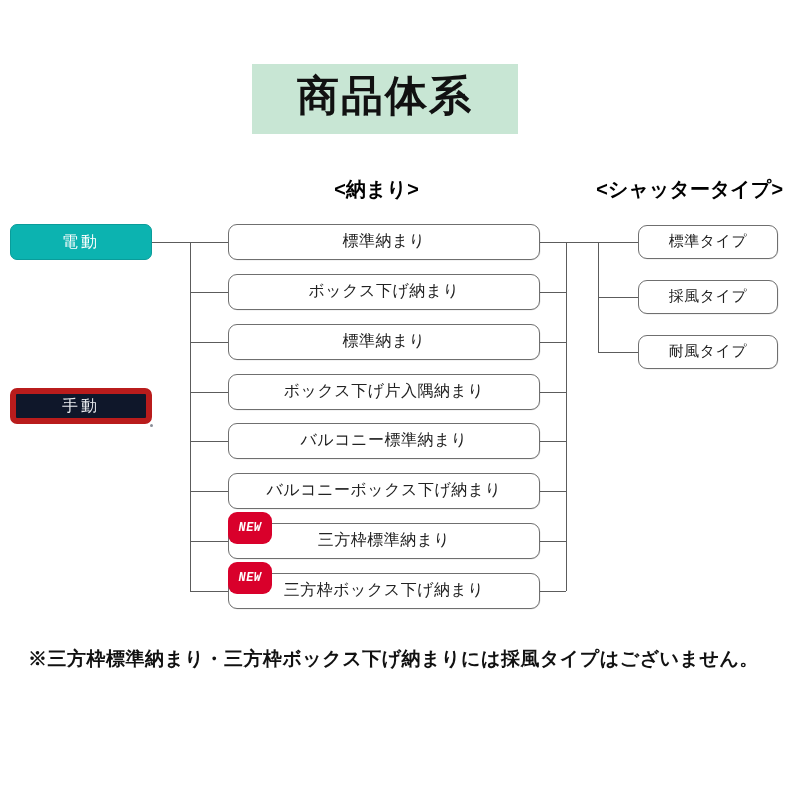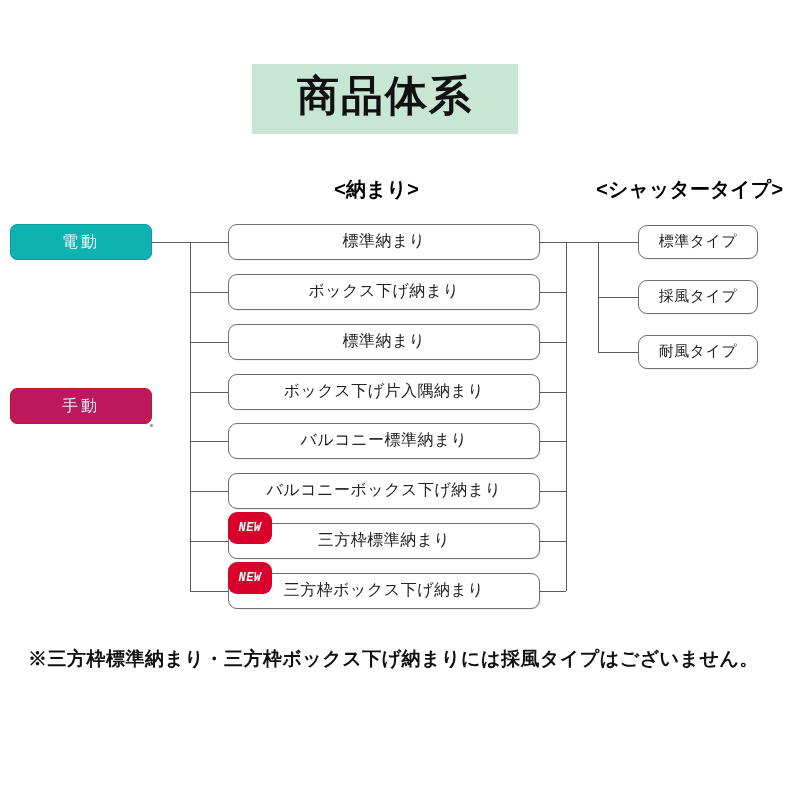--- a/index.html
+++ b/index.html
@@ -68,22 +68,22 @@
     box-sizing: border-box;
   }
   .cat-btn.denki {
     top: 224px;
     background: #0cb3b0;
     border: 1px solid #0a9c9a;
     color: #ffffff;
   }
   .cat-btn.shudo {
     top: 388px;
-    background: #be185d;
-    border: 1px solid #b91c1c;
+    background: #0f172a;
+    border: 6px solid #b91c1c;
     color: #e8ebee;
   }
   .shudo-dot {
     position: absolute;
     left: 150px;
     top: 424px;
     width: 3px;
     height: 3px;
     background: #8a8f99;
     border-radius: 50%;
@@ -103,21 +103,21 @@
     box-shadow: 0.5px 0.5px 0 rgba(0,0,0,0.10);
   }
   .node-box.mid {
     left: 228px;
     width: 312px;
     height: 36px;
     font-size: 16px;
   }
   .node-box.right {
     left: 638px;
-    width: 120px;
+    width: 140px;
     height: 34px;
     font-size: 15px;
   }
   .node-label { line-height: 1; letter-spacing: 0.5px; }
 
   
   .new-badge {
     position: absolute;
     left: 228px;
     width: 44px;

